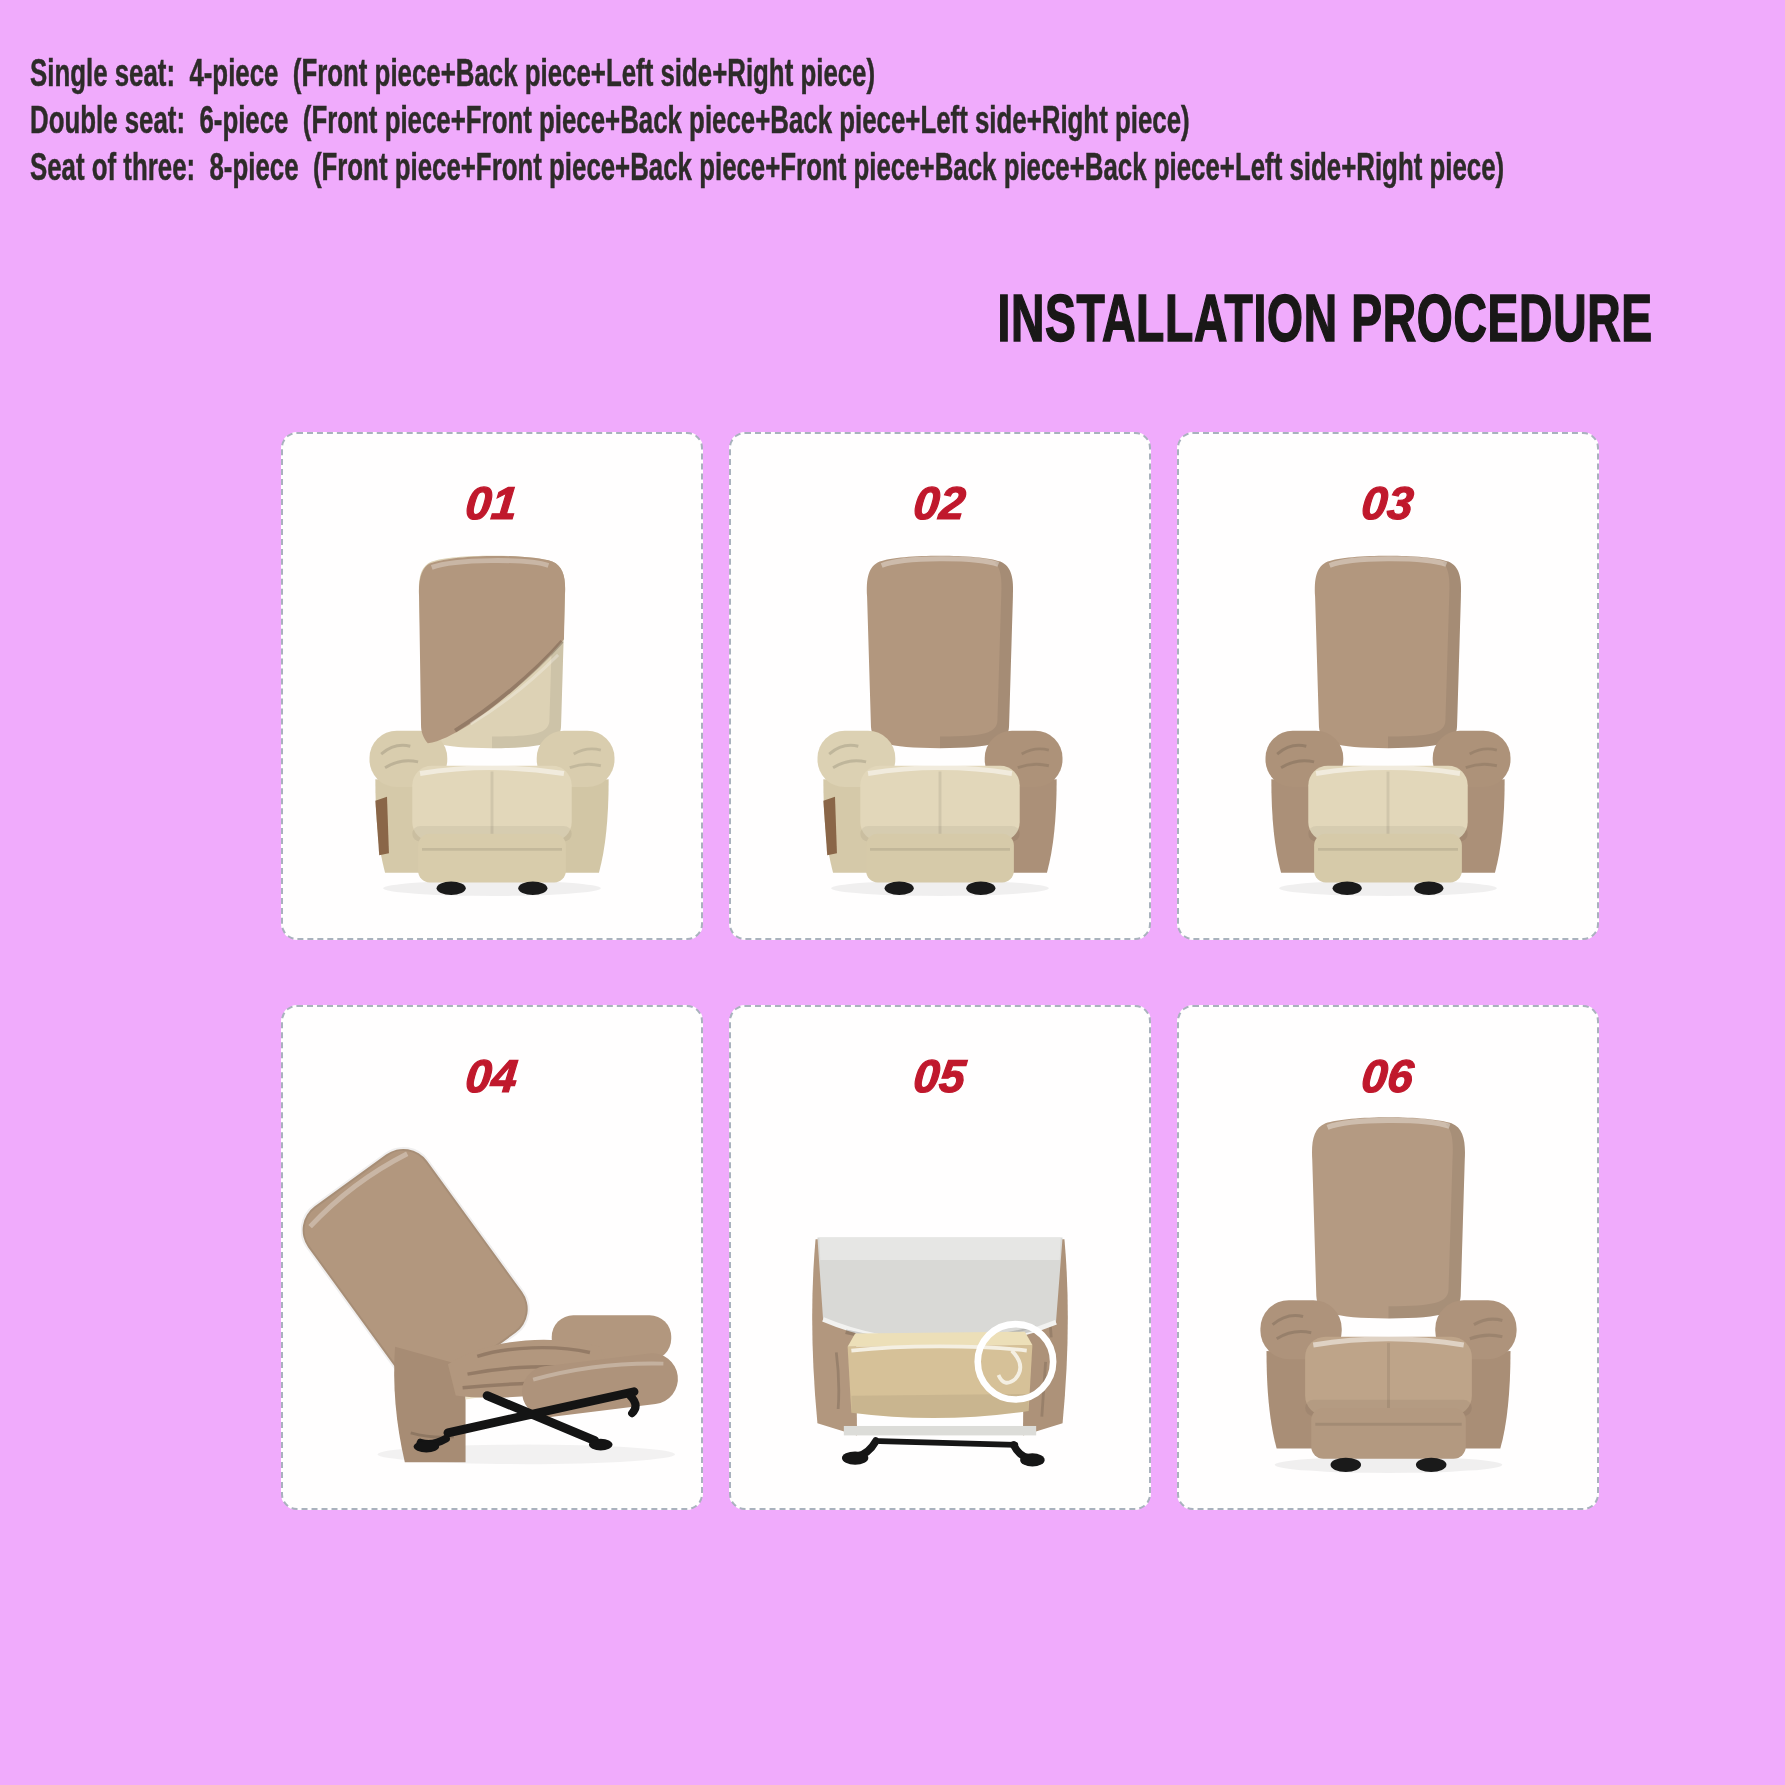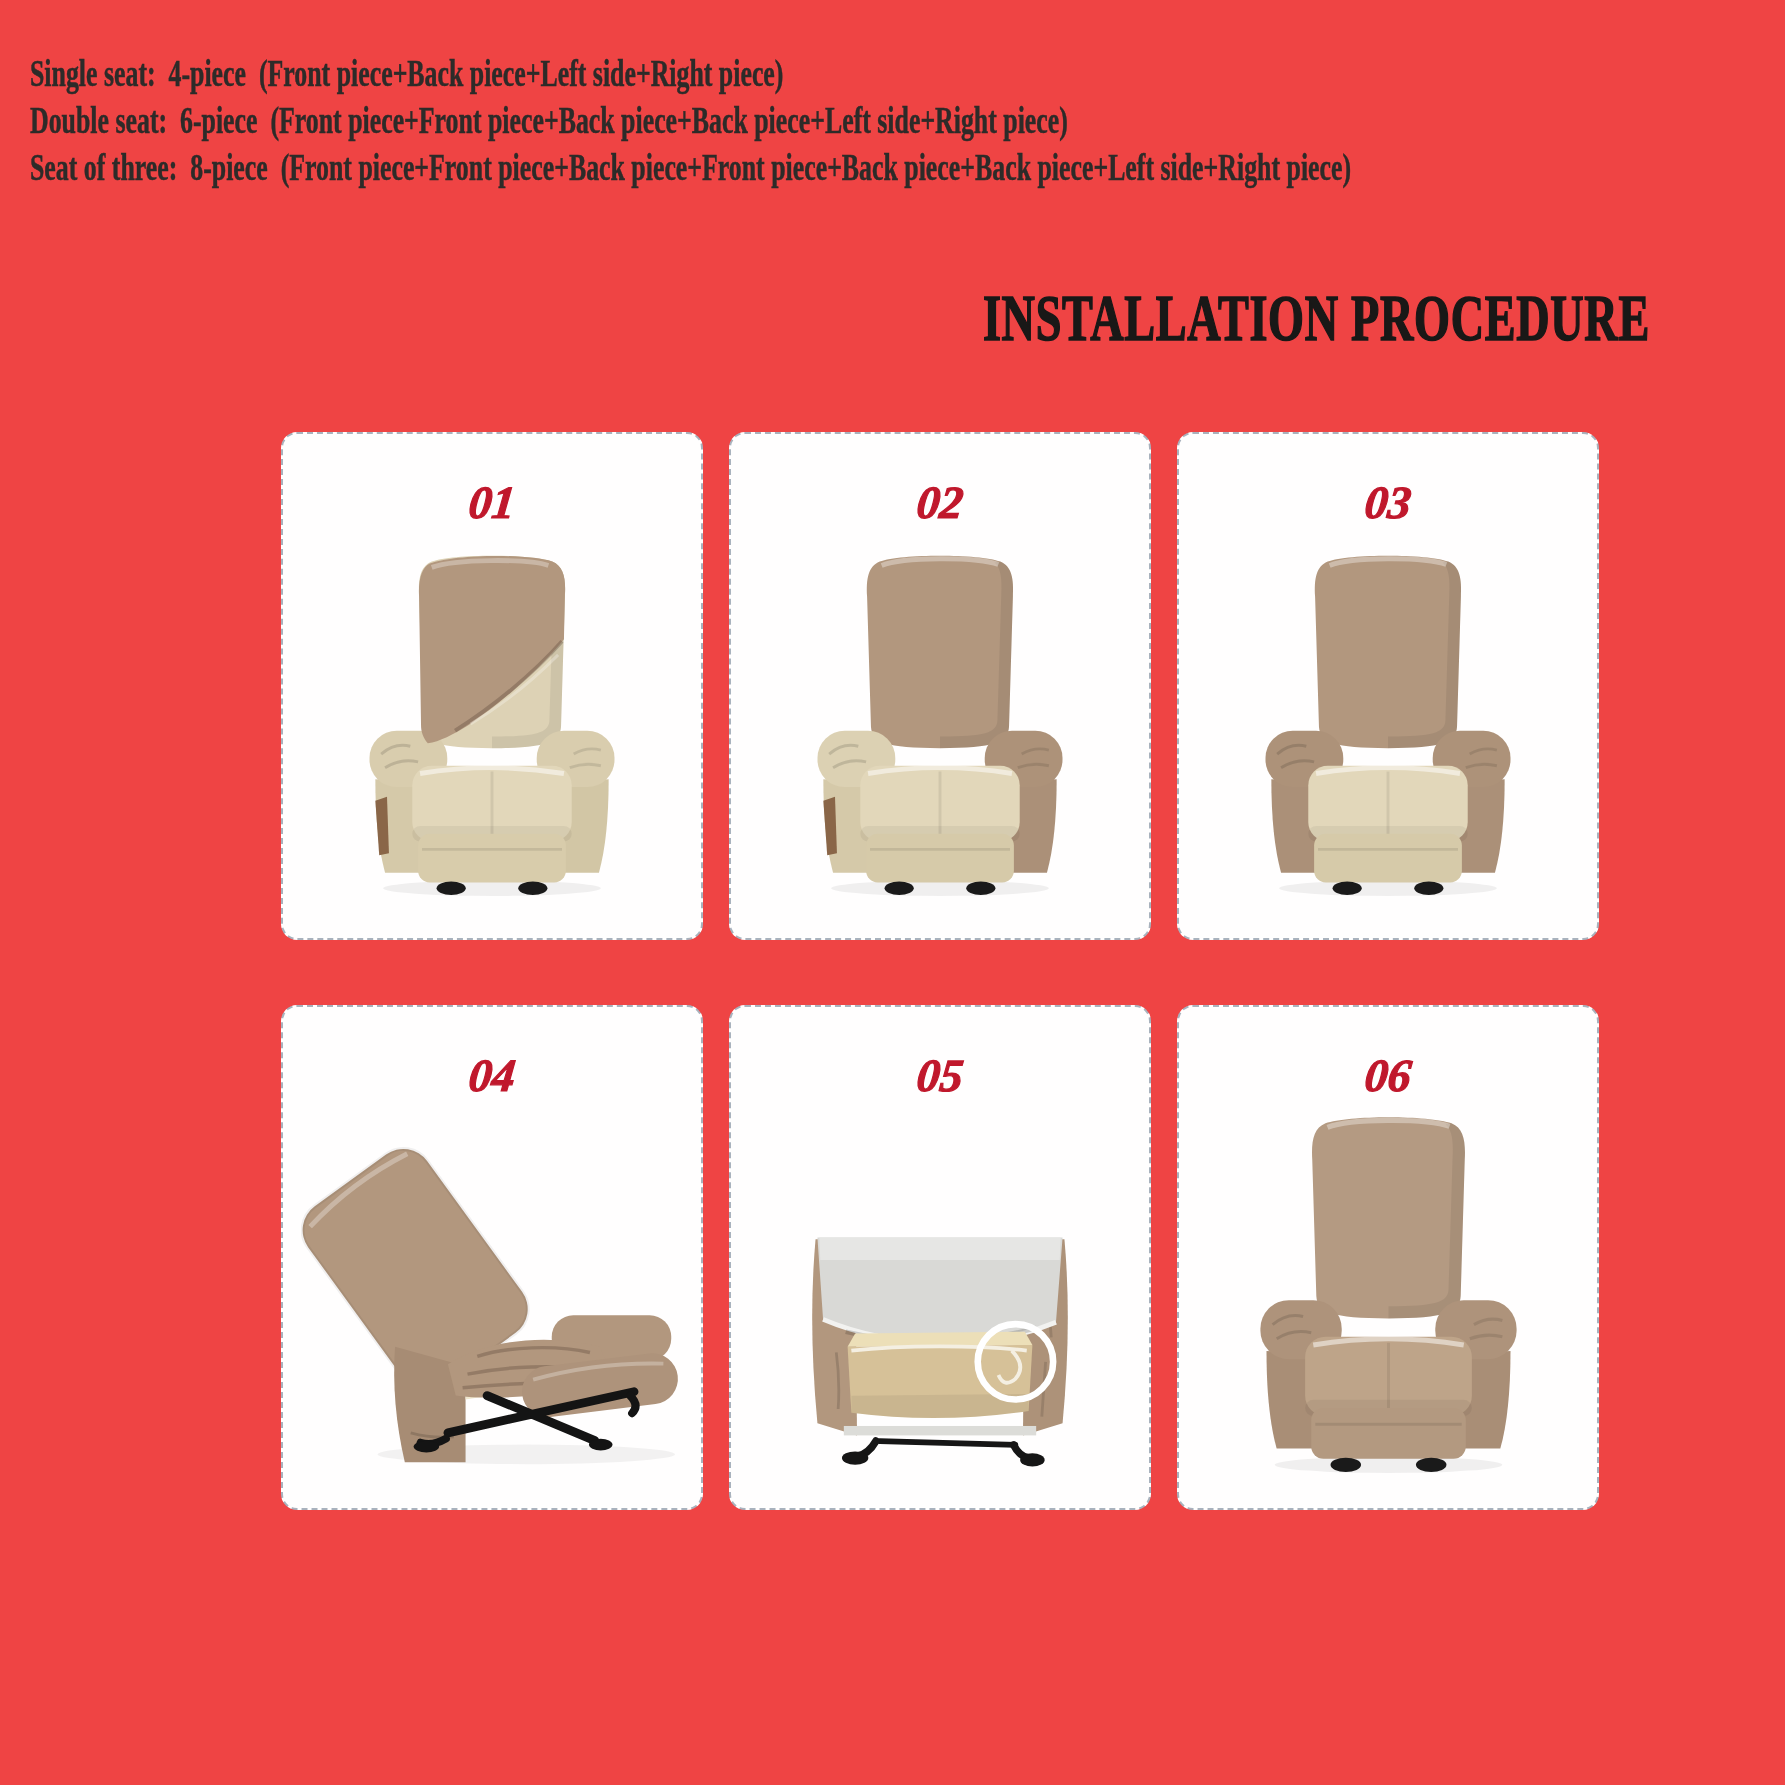--- a/index.html
+++ b/index.html
@@ -1,17 +1,17 @@
 <!DOCTYPE html>
 <html><head>
 <meta charset="utf-8">
 <style>
   html,body{margin:0;padding:0;background:#ffffff;}
-  .page{position:relative;width:1785px;height:1785px;background:#ef4444;overflow:hidden;
-        font-family:Liberation Serif, serif;}
+  .page{position:relative;width:1785px;height:1785px;background:#f0abfc;overflow:hidden;
+        font-family:Liberation Sans, sans-serif;}
   
   .hdr{position:absolute;left:30px;top:50px;}
   .hline{height:47px;line-height:47px;font-size:38px;font-weight:bold;color:#2d2b29;}
   .hline span{display:inline-block;transform:scaleX(.68);transform-origin:0 50%;
               white-space:pre;-webkit-text-stroke:.5px #2d2b29;}
   
   .title{position:absolute;left:8px;top:280px;width:100%;text-align:right;}
   .title span{display:inline-block;font-size:66px;font-weight:bold;color:#191817;
               transform:scaleX(.70);transform-origin:50% 50%;white-space:pre;
               -webkit-text-stroke:1.6px #191817;letter-spacing:1px;}

